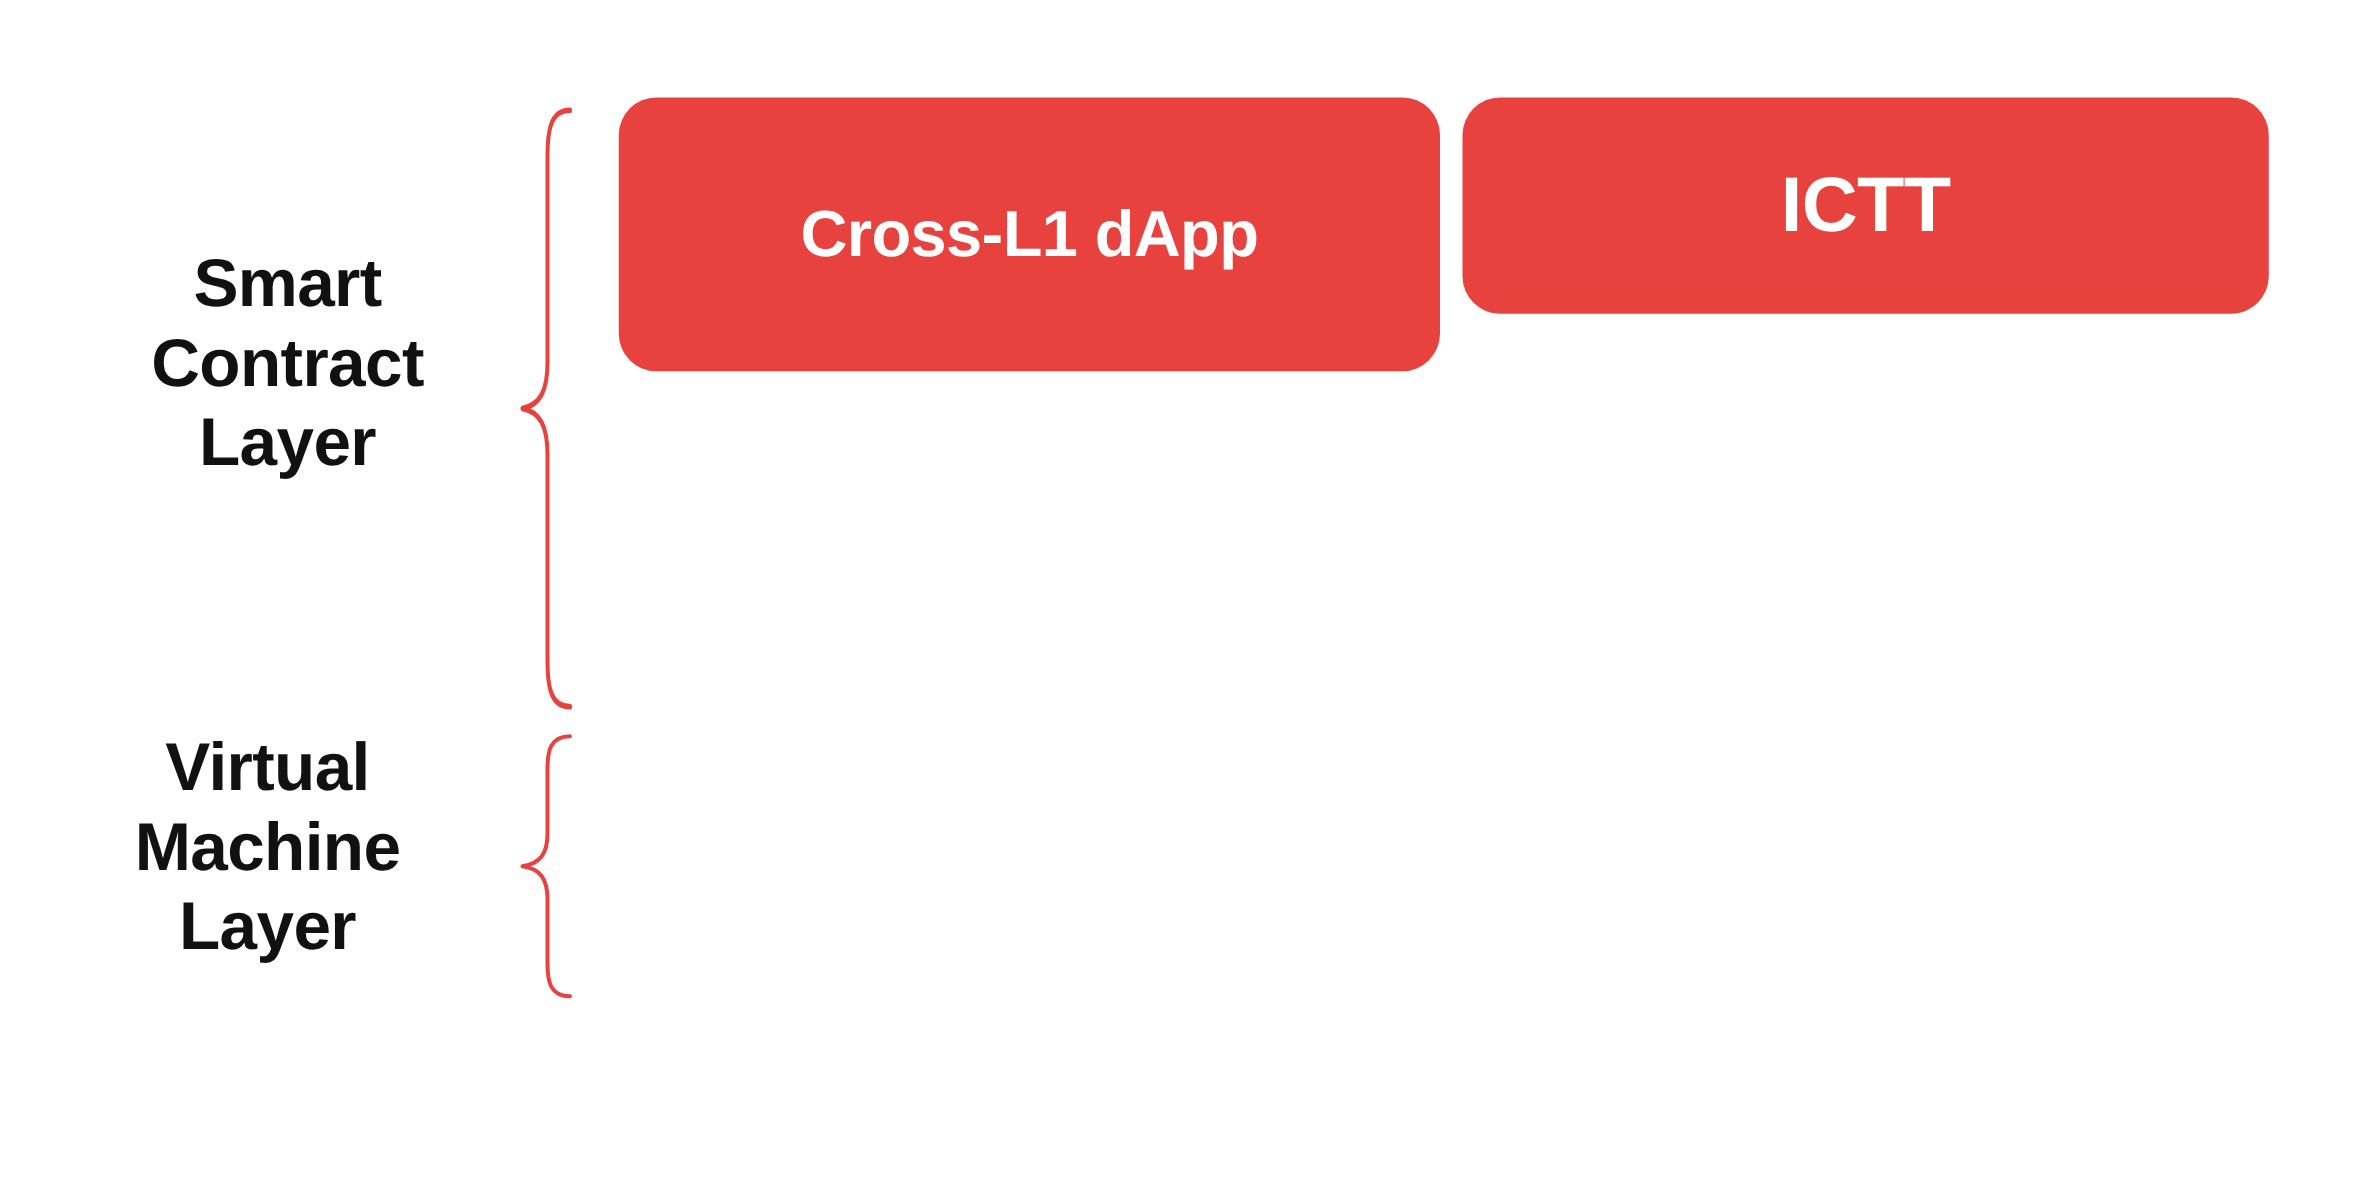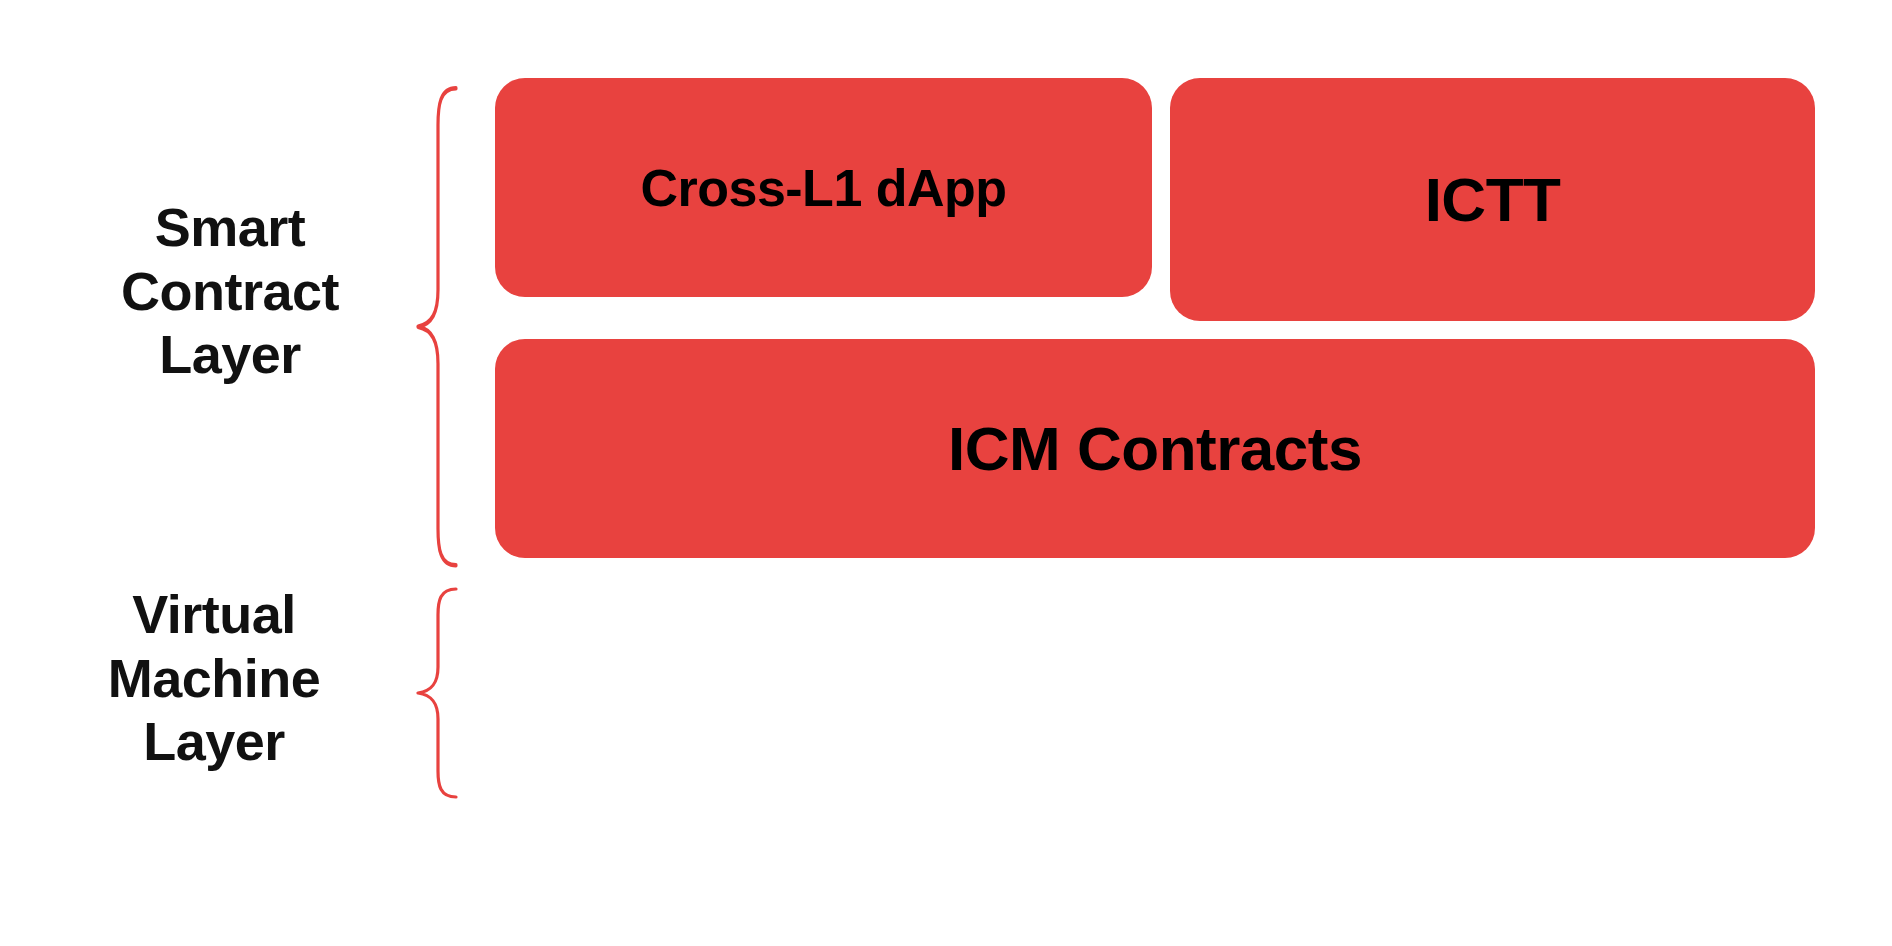--- a/index.html
+++ b/index.html
@@ -64,39 +64,39 @@
     background: #E8423F;
     border-radius: 30px;
     display: flex;
     align-items: center;
     justify-content: center;
     box-sizing: border-box;
   }
   .node-box .node-label {
     font-family: "Liberation Sans", sans-serif;
     font-weight: bold;
-    color: #000000;
+    color: #ffffff;
     letter-spacing: -0.5px;
     text-align: center;
     white-space: nowrap;
   }
 
   #box-cross-l1-dapp {
     left: 495px;
     top: 78px;
     width: 657px;
     height: 219px;
   }
   #box-cross-l1-dapp .node-label { font-size: 52px; }
 
   #box-ictt {
     left: 1170px;
     top: 78px;
     width: 645px;
-    height: 243px;
+    height: 173px;
     justify-content: center;
   }
   #box-ictt .node-label { font-size: 62px; }
 
   #box-icm-contracts {
     left: 495px;
     top: 339px;
     width: 1320px;
     height: 219px;
   }
@@ -148,18 +148,15 @@
   </div>
 
   <div id="box-cross-l1-dapp" class="node-box">
     <span class="node-label">Cross-L1 dApp</span>
   </div>
 
   <div id="box-ictt" class="node-box">
     <span class="node-label">ICTT</span>
   </div>
 
-  <div id="box-icm-contracts" class="node-box">
-    <span class="node-label">ICM Contracts</span>
-  </div>
 
 
 </div>
 
 </body></html>

